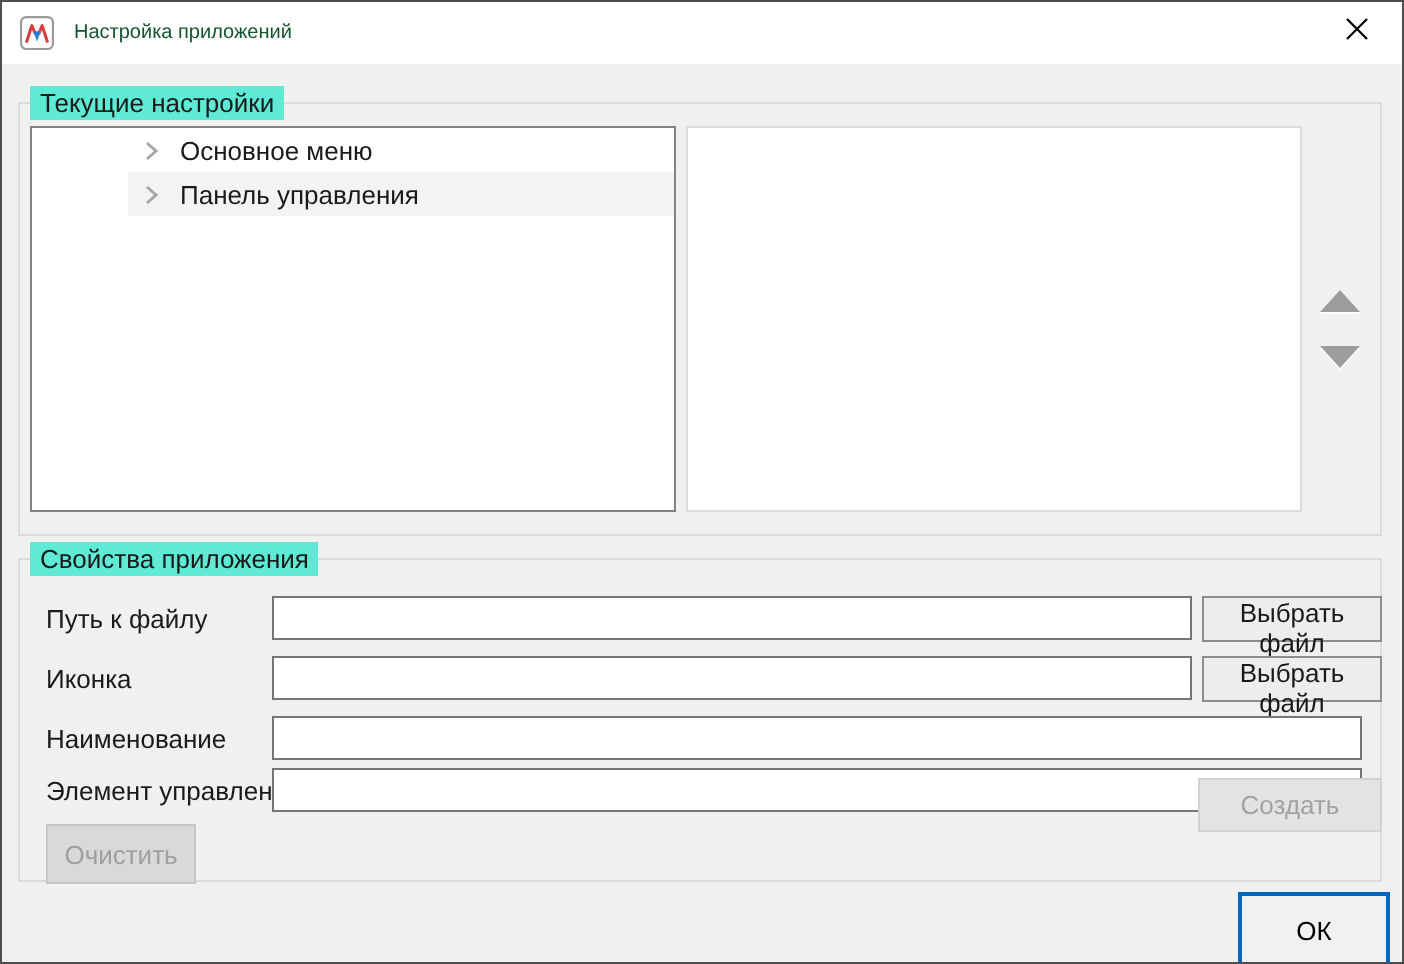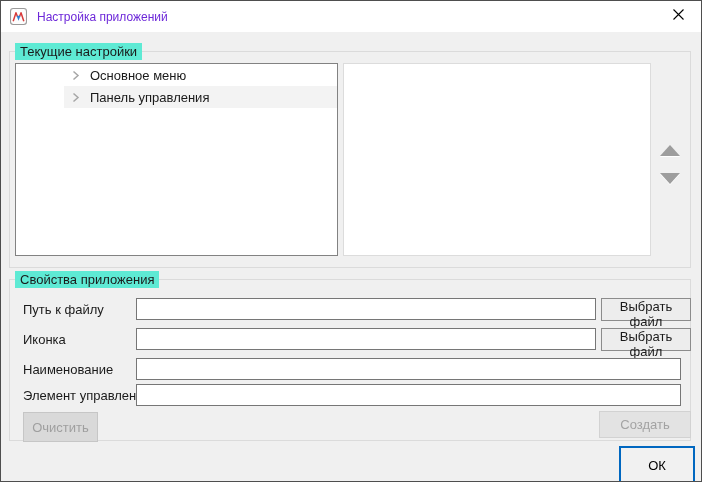--- a/index.html
+++ b/index.html
@@ -21,21 +21,21 @@
   .titlebar {
     position: absolute;
     left: 0; top: 0; right: 0;
     height: 31px;
     background: #ffffff;
     display: flex;
     align-items: center;
     padding-left: 9px;
   }
   .app-icon { width: 17px; height: 17px; margin-right: 10px; flex: 0 0 auto; }
-  .title-text { font-size: 12px; color: #6d28d9; white-space: nowrap; }
+  .title-text { font-size: 10px; color: #14532d; white-space: nowrap; }
   .close-btn {
     position: absolute;
     right: 0; top: 0;
     width: 45px; height: 30px;
     background: transparent;
     border: none;
     display: flex;
     align-items: center;
     justify-content: center;
     cursor: pointer;
@@ -147,21 +147,21 @@
     position: absolute;
     left: 22px; top: 411px;
     width: 75px; height: 30px;
     background: #d9d9d9;
     border: 1px solid #c6c6c6;
     color: #9f9f9f;
     font: inherit;
   }
   #btn-create {
     position: absolute;
-    left: 598px; top: 410px;
+    left: 598px; top: 388px;
     width: 92px; height: 27px;
     background: #e3e3e3;
     border: 1px solid #d2d2d2;
     color: #a3a3a3;
     font: inherit;
   }
   #btn-ok {
     position: absolute;
     left: 618px; top: 445px;
     width: 76px; height: 38px;

